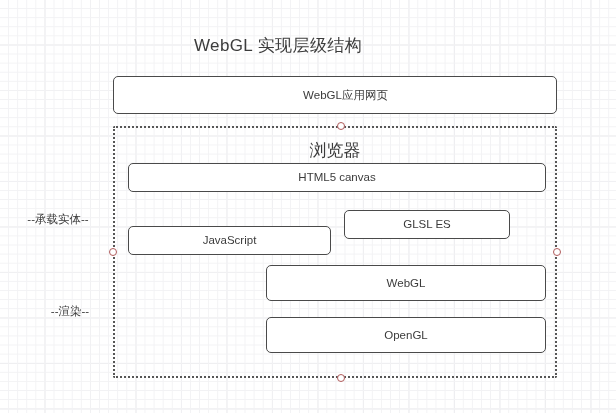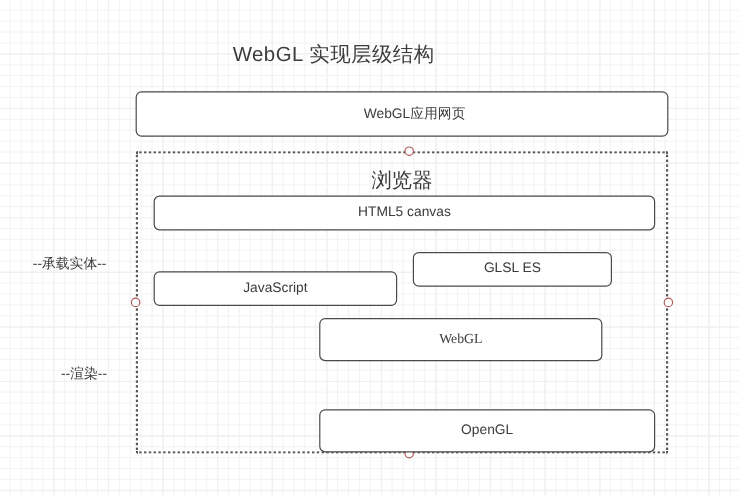--- a/index.html
+++ b/index.html
@@ -131,25 +131,25 @@
 
   <div class="node" style="left:128px; top:210px; width:203px; height:29px;margin-top:16px;">
     <span>JavaScript</span>
   </div>
 
   <div class="node" style="left:344px; top:210px; width:166px; height:29px;">
     <span>GLSL ES</span>
   </div>
 
 
-  <div class="node" style="left:266px; top:265px; width:236px; height:36px;font-family:Liberation Serif, serif;">
+  <div class="node" style="left:266px; top:265px; width:280px; height:36px;">
     <span>WebGL</span>
   </div>
 
-  <div class="node" style="left:266px; top:317px; width:280px; height:36px;margin-top:24px;">
+  <div class="node" style="left:266px; top:317px; width:280px; height:36px;">
     <span>OpenGL</span>
   </div>
 
   <div class="side-label" style="left:14px; top:164px; width:88px;margin-top:48px;">--承载实体--</div>
 
 
   <div class="side-label" style="left:26px; top:304px; width:88px;text-align:center;">--渲染--</div>
 
 </div>
 

